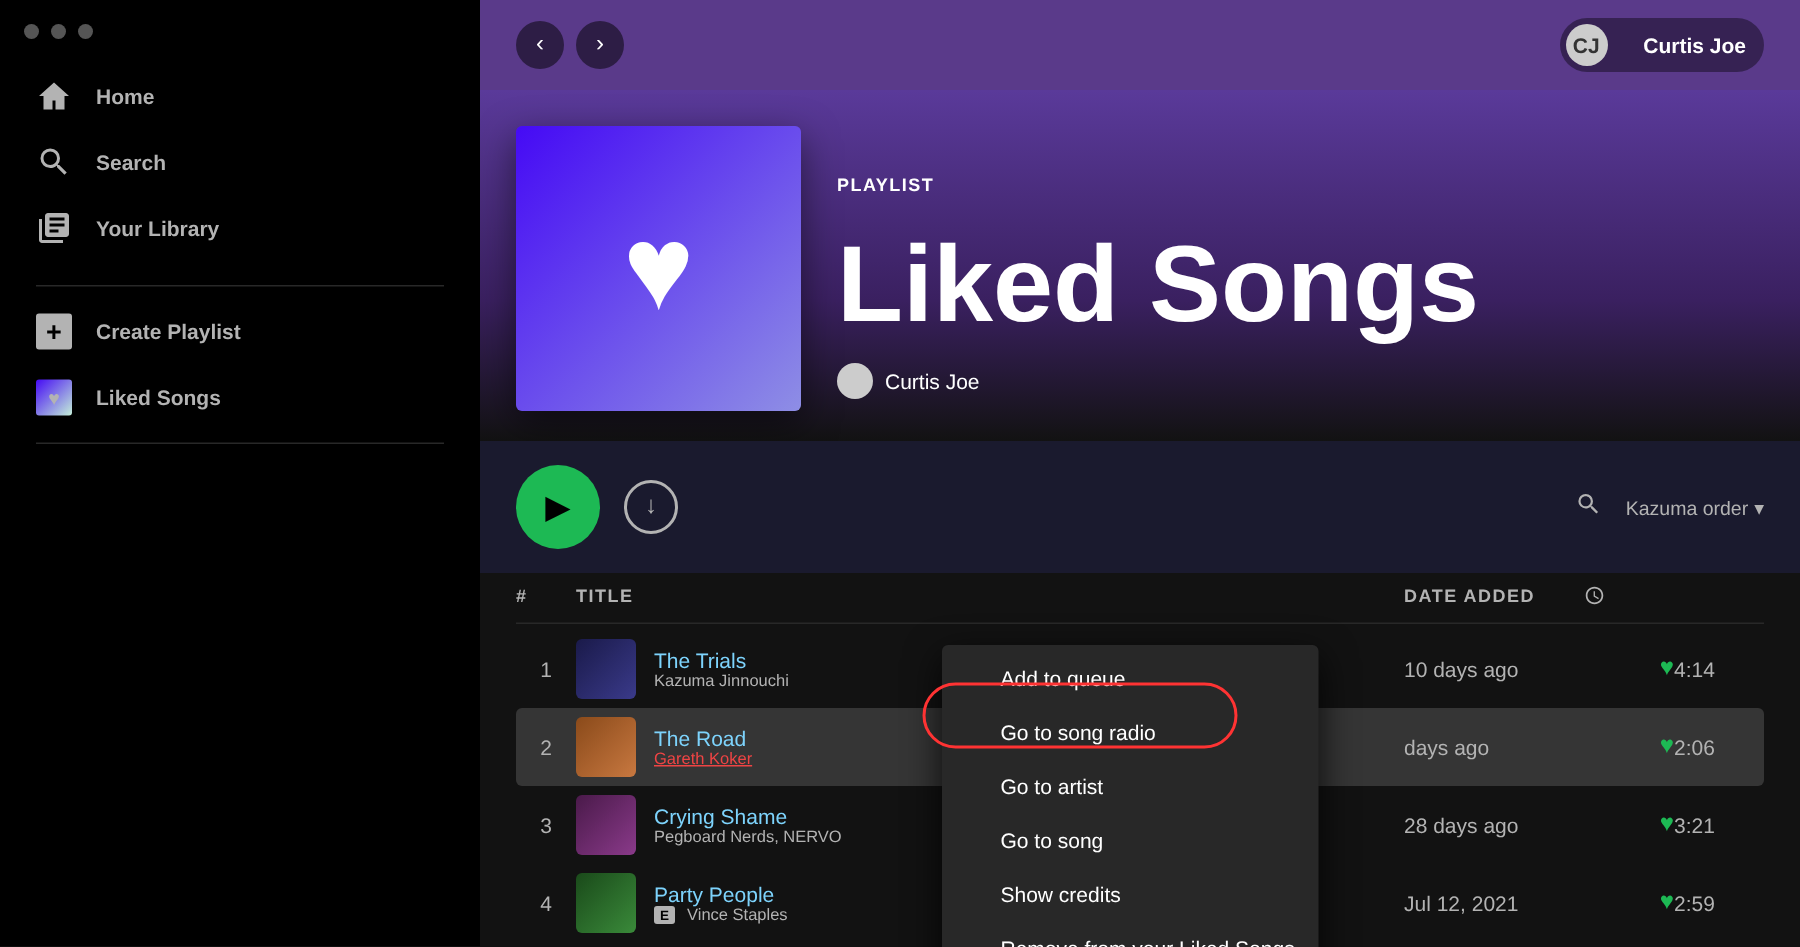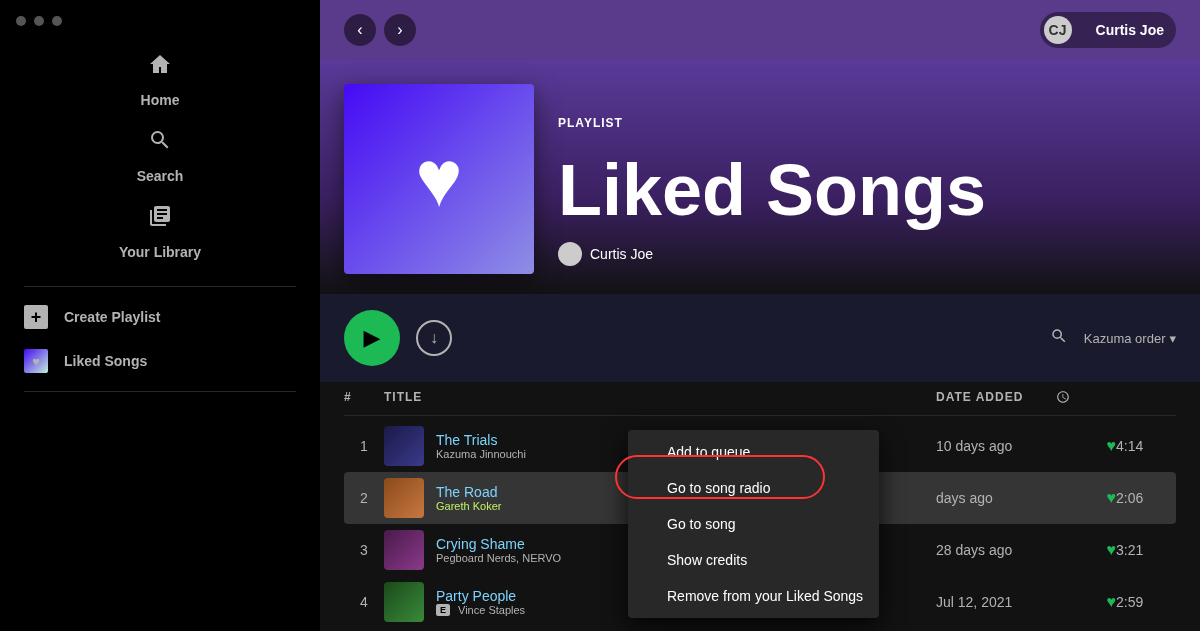--- a/index.html
+++ b/index.html
@@ -48,21 +48,20 @@
     .nav-item {
       display: flex;
       align-items: center;
       gap: 16px;
       padding: 10px 24px;
       cursor: pointer;
       color: #b3b3b3;
       font-size: 14px;
       font-weight: 600;
       transition: color 0.2s;
-      flex-direction: column;
     }
 
     .nav-icon {
       width: 24px;
       height: 24px;
       display: flex;
       align-items: center;
       justify-content: center;
       flex-shrink: 0;
     }
@@ -335,21 +334,22 @@
       font-size: 14px;
       font-weight: 500;
       color: #7dd3fc;
     }
 
     .track-artist {
       font-size: 11px;
       color: #b3b3b3;
     }
     .track-artist.link {
-      color: #bef264;
+      color: #ef4444;
+      text-decoration: underline;
     }
 
     .track-album {
       font-size: 14px;
       color: #b3b3b3;
     }
 
     .track-date {
       font-size: 14px;
       color: #b3b3b3;
@@ -617,20 +617,23 @@
   </div>
 
   <div class="context-menu">
     <div class="context-menu-item">
       <span>Add to queue</span>
     </div>
     <div class="context-menu-item">
       <span>Go to song radio</span>
     </div>
     <div class="context-menu-item">
+      <span>Go to artist</span>
+    </div>
+    <div class="context-menu-item">
       <span>Go to song</span>
     </div>
     <div class="context-menu-item">
       <span>Show credits</span>
     </div>
     <div class="context-menu-item">
       <span>Remove from your Liked Songs</span>
     </div>
 
   </div>

